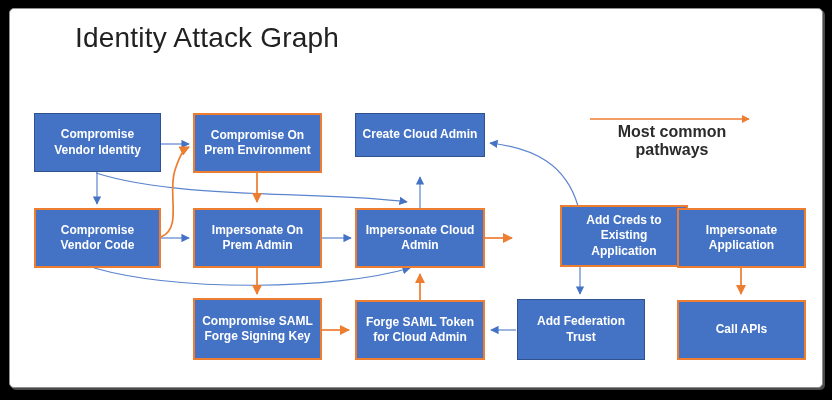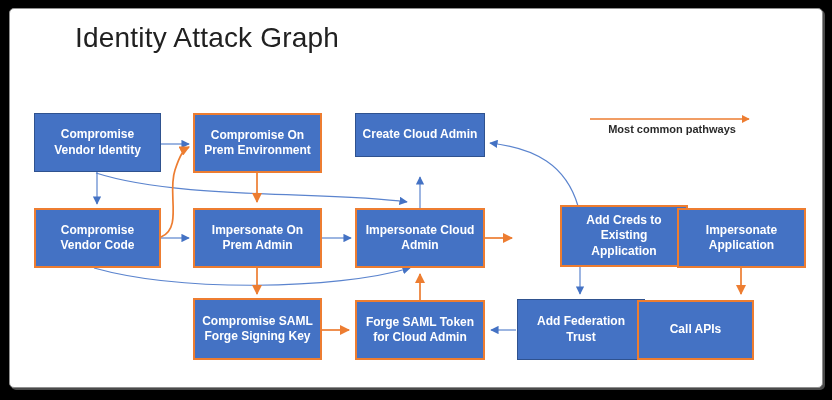--- a/index.html
+++ b/index.html
@@ -19,21 +19,21 @@
   svg.wires{position:absolute;left:0;top:0;width:832px;height:400px;}
   .node{
     position:absolute;background:#4472C4;border:1px solid #2F528F;
     color:#ffffff;font-size:12px;font-weight:600;line-height:1.28;
     display:flex;align-items:center;justify-content:center;text-align:center;
     box-sizing:border-box;padding:2px 6px;
   }
   .node.hot{border:2px solid #ED7D31;}
   .legend-label{
     position:absolute;left:588px;top:123px;width:168px;text-align:center;
-    font-size:11px;font-weight:600;color:#2b2b2b;
+    font-size:16px;font-weight:600;color:#2b2b2b;
   }
 </style>
 </head>
 <body>
 
 <div class="slide"></div>
 
 <div class="title">Identity Attack Graph</div>
 
 <svg class="wires" viewBox="0 0 832 400">
@@ -103,15 +103,15 @@
 
 <div class="node hot" style="left:193px;top:298px;width:129px;height:62px;">
     <span>Compromise SAML Forge Signing Key</span>
   </div>
 <div class="node hot" style="left:355px;top:300px;width:130px;height:60px;">
     <span>Forge SAML Token for Cloud Admin</span>
   </div>
 <div class="node" style="left:517px;top:299px;width:128px;height:61px;">
     <span>Add Federation Trust</span>
   </div>
-<div class="node hot" style="left:637px;top:300px;width:117px;height:60px;">
+<div class="node hot" style="left:677px;top:300px;width:129px;height:60px;">
     <span>Call APIs</span>
   </div>
 
 </body></html>

